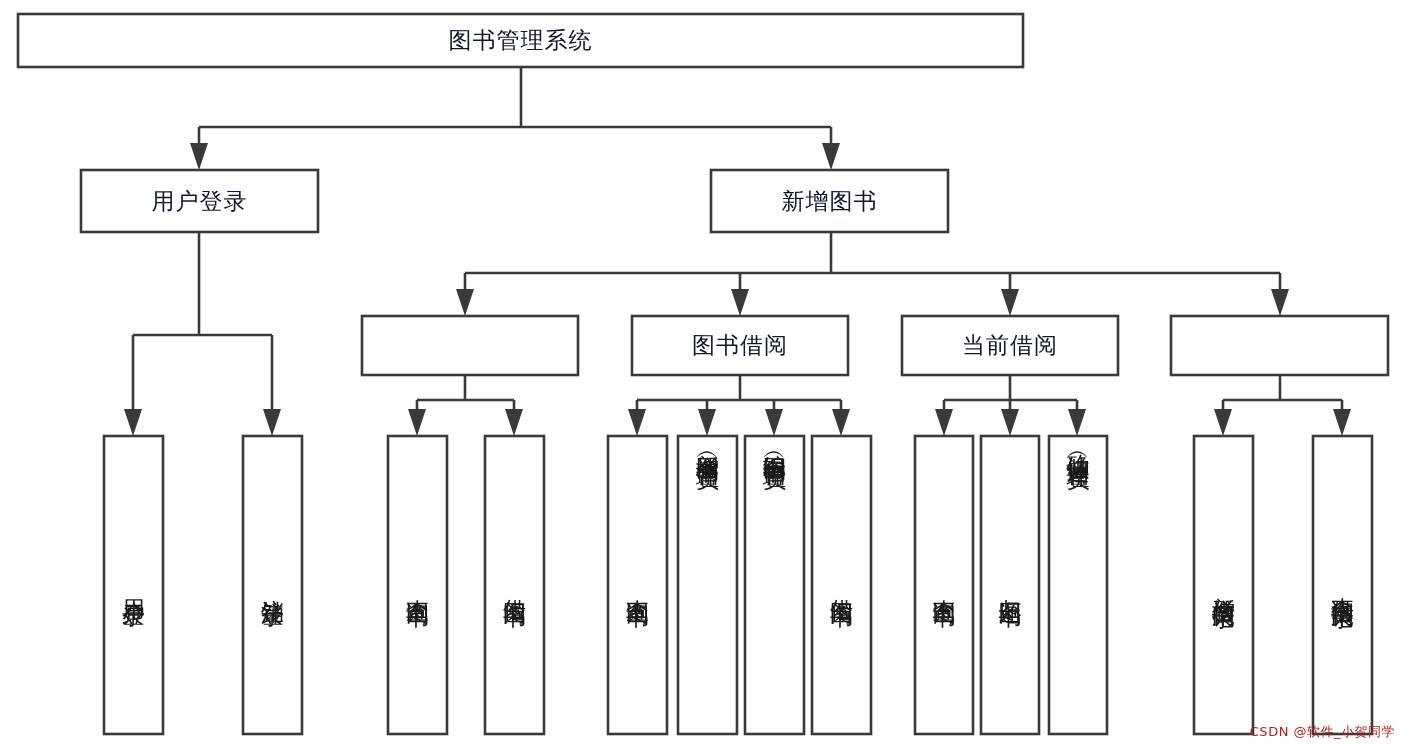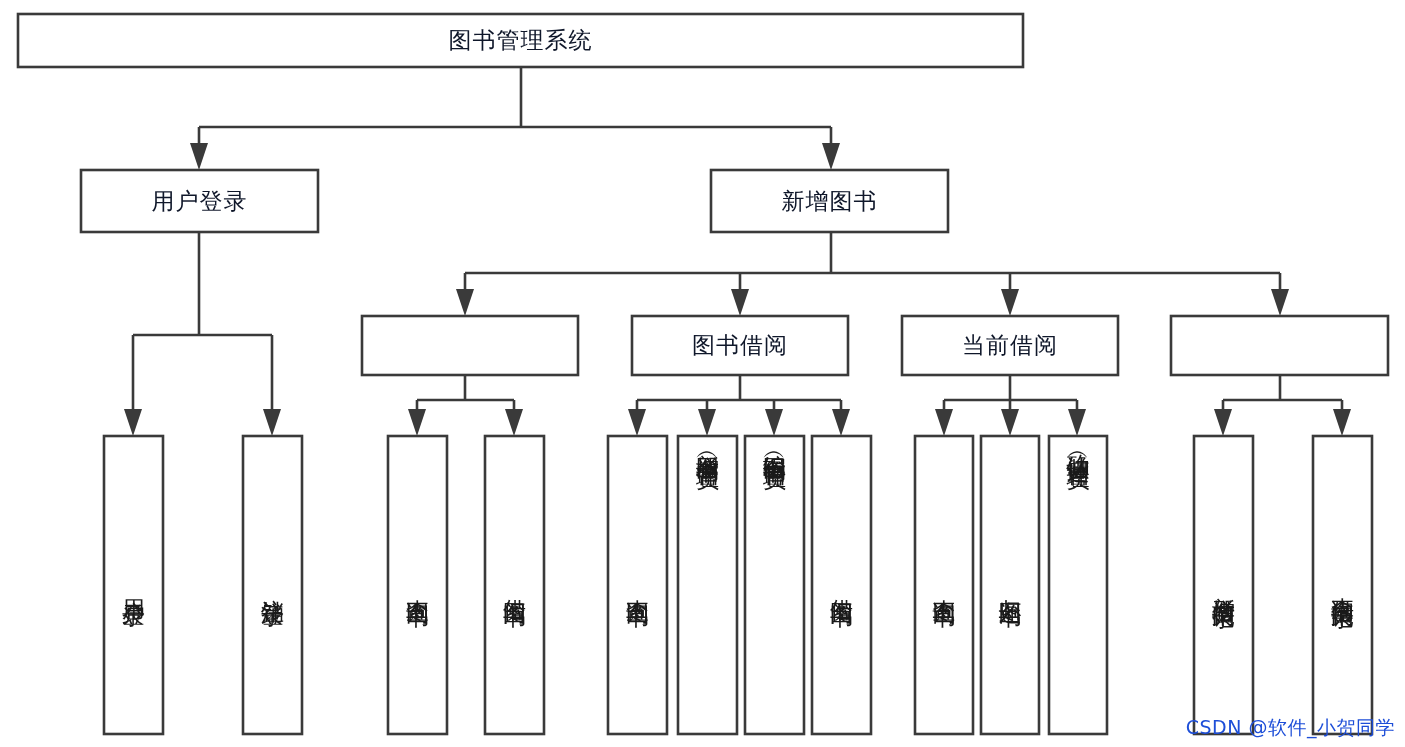--- a/index.html
+++ b/index.html
@@ -68,22 +68,22 @@
     font-size: 23px;
     color: #0f172a;
     white-space: nowrap;
     letter-spacing: 1px;
   }
   .watermark {
     position: absolute;
     right: 10px;
     bottom: 6px;
     font-family: "DejaVu Sans", "Liberation Sans", sans-serif;
-    font-size: 19px;
-    color: #1d4ed8;
+    font-size: 13px;
+    color: #b91c1c;
     white-space: nowrap;
     letter-spacing: 0.5px;
   }
 </style>
 </head>
 <body>
 
 <div id="diagram-root">
 
   <svg id="flow-svg" viewBox="0 0 1405 747">

